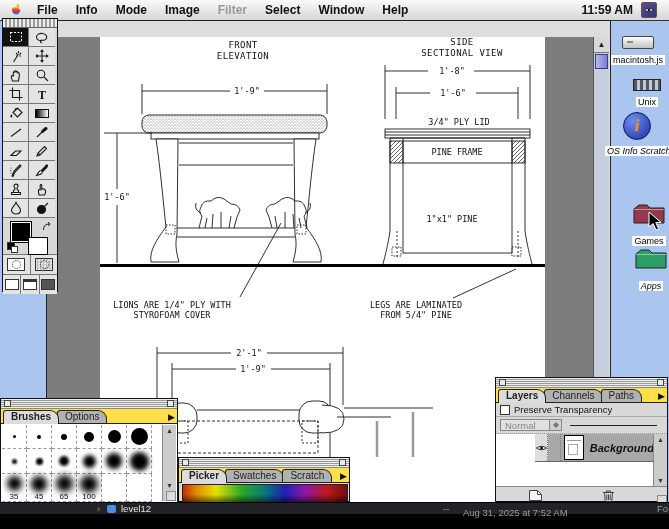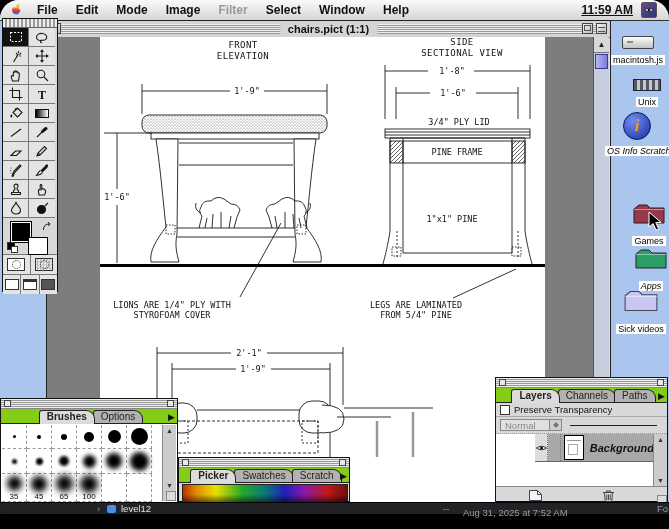--- a/index.html
+++ b/index.html
@@ -1,28 +1,28 @@
 <!DOCTYPE html>
 <html><head>
 <meta charset="utf-8">
 <style>
   html,body{margin:0;padding:0;background:#000;}
   #screen{position:relative;width:669px;height:529px;overflow:hidden;background:#000;
-    font-family:"Liberation Sans",sans-serif;border-radius:19px;-webkit-font-smoothing:none;}
+    font-family:"Liberation Sans",sans-serif;-webkit-font-smoothing:none;}
   #macscreen{position:absolute;left:0;top:0;width:669px;height:502px;overflow:hidden;background:#aac6ee;}
 
   
   #menubar{position:absolute;left:0;top:0;width:669px;height:20px;
     background:linear-gradient(180deg,#fafafa,#d6d6d6);border-bottom:1px solid #333;
     display:flex;align-items:center;font-size:12px;font-weight:bold;color:#111;}
   .mitem{padding:0 9px;line-height:19px;}
   .mitem.dis{color:#999;font-weight:bold;}
   #applelogo{margin:0 6px 0 10px;display:flex;align-items:center;}
   #menuspacer{flex:1;}
-  #clock{padding:0 8px;font-weight:bold;text-decoration:underline;}
+  #clock{padding:0 8px;font-weight:bold;}
   #appicon{width:14px;height:14px;margin-right:12px;border:1px solid #555;border-radius:2px;
     background:linear-gradient(135deg,#6a4a8a,#273a7a);display:flex;align-items:center;justify-content:center;}
 
   
   #docwin{position:absolute;left:46px;top:20px;width:565px;height:482px;background:#ddd;
     border:1px solid #222;box-sizing:border-box;}
   #doctitle{position:relative;height:16px;background:#d4d4d4;border-bottom:1px solid #555;
     overflow:hidden;}
   #doctitle .stripes{position:absolute;left:14px;right:14px;top:3px;bottom:3px;
     background:repeating-linear-gradient(180deg,#efefef 0 1px,#9a9a9a 1px 2px);}
@@ -42,21 +42,21 @@
     font-size:8px;line-height:15px;text-align:center;color:#222;}
   #vscroll .thumb{position:absolute;left:1px;top:17px;width:13px;height:15px;background:linear-gradient(90deg,#b8b8f0,#7b7bd6);
     border:1px solid #3c3c90;box-sizing:border-box;}
 
   
   .pal{position:absolute;background:#d8d8d8;border:1px solid #111;box-sizing:border-box;}
   .ptitle{position:relative;height:9px;background:repeating-linear-gradient(180deg,#eee 0 1px,#999 1px 2px);
     border-bottom:1px solid #888;}
   .pclose{position:absolute;left:3px;top:1px;width:7px;height:7px;background:#e8e8e8;border:1px solid #444;box-sizing:border-box;}
   .pright{position:absolute;right:3px;top:1px;width:7px;height:7px;background:#e8e8e8;border:1px solid #444;box-sizing:border-box;}
-  .tabrow{position:relative;height:14px;border-bottom:1px solid #222;display:flex;align-items:flex-end;padding-left:2px;background:#84cc16;justify-content:center;}
+  .tabrow{position:relative;height:14px;border-bottom:1px solid #222;display:flex;align-items:flex-end;padding-left:2px;background:#fde047;}
   .tab{font-size:10px;line-height:12px;padding:0 7px;border:1px solid #222;border-bottom:none;
     border-radius:3px 9px 0 0;background:#b2b2b2;color:#222;margin-right:-2px;position:relative;}
   .tab.act{background:#dcdcdc;font-weight:bold;z-index:2;margin-bottom:-1px;padding-bottom:1px;}
   .palarrow{position:absolute;right:2px;bottom:1px;font-size:9px;color:#111;line-height:10px;}
 
   
   #toolbox{position:absolute;left:2px;top:18px;width:56px;height:274px;background:#d8d8d8;border:1px solid #111;box-sizing:border-box;}
   #tbtitle{height:8px;background:repeating-linear-gradient(90deg,#eee 0 2px,#999 2px 4px);border-bottom:1px solid #666;}
   #tgrid{display:flex;flex-wrap:wrap;width:54px;}
   .tcell{width:26px;height:19px;box-sizing:border-box;border-right:1px solid #777;border-bottom:1px solid #777;
@@ -186,45 +186,38 @@
           <stop offset=".42" stop-color="#f5821f"></stop>
                 <stop offset=".6" stop-color="#e03a3e"></stop>
           <stop offset=".78" stop-color="#963d97"></stop>
                 <stop offset="1" stop-color="#009ddc"></stop>
         </linearGradient>
             </defs>
         <path fill="url(#ag)" d="M6.4,3.4 C7.4,2.5 9,2.6 10,3.6 C8.6,4.6 8.7,6.4 10.4,7.2 C10.1,8.6 9.4,10.1 8.4,11.1 C7.6,11.9 6.8,11.5 6,11.3 C5.2,11.1 4.5,11.6 3.8,11 C2.5,9.8 1.6,7.5 2.2,5.8 C2.7,4.4 4.2,3.6 5.5,4.2 Z M6.9,3 C6.8,2 7.6,1 8.6,0.9 C8.8,1.9 8,2.9 6.9,3 Z"></path>
       </svg>
     </span>
     <span class="mitem">File</span>
-    <span class="mitem">Edit</span>
+    <span class="mitem">Info</span>
     <span class="mitem">Mode</span>
     <span class="mitem">Image</span>
     <span class="mitem dis">Filter</span>
     <span class="mitem">Select</span>
     <span class="mitem">Window</span>
     <span class="mitem">Help</span>
     <span id="menuspacer"></span>
     <span id="clock">11:59 AM</span>
     <span id="appicon">
       <svg width="10" height="8" viewBox="0 0 10 8">
             <path d="M0.5,4 Q5,0.5 9.5,4 Q5,7.5 0.5,4 Z" fill="#fff" stroke="#111" stroke-width=".7"></path>
             <circle cx="5" cy="4" r="1.5" fill="#111"></circle>
           </svg>
     </span>
   </div>
 
   <div id="docwin">
-    <div id="doctitle">
-      <div class="stripes"></div>
-      <div class="wbox" id="closebox"></div>
-      <span class="tlabel">chairs.pict (1:1)</span>
-      <div class="wbox" id="zoombox"></div>
-      <div class="wbox" id="shadebox"></div>
-    </div>
 
     <svg id="drawing" width="547" height="465" viewBox="47 36 547 465">
       <defs>
         <pattern id="stip" width="3" height="3" patternUnits="userSpaceOnUse">
           <rect width="3" height="3" fill="#fff"></rect>
               <circle cx="1" cy="1" r=".6" fill="#555"></circle>
               <circle cx="2.4" cy="2.4" r=".45" fill="#777"></circle>
         </pattern>
         <pattern id="hatch" width="4" height="4" patternUnits="userSpaceOnUse">
           <path d="M0,4 L4,0" stroke="#222" stroke-width=".7"></path>
@@ -651,27 +644,20 @@
         </svg>
     <div class="dlabel">Games</div>
   </div>
   <div class="dicon" style="left:630px;top:246px;width:42px;">
     <svg width="34" height="25" viewBox="0 0 34 25">
           <path d="M2,8 L7,4 H15 L18,7 H32 V22 H2 Z" fill="#2e9e68" stroke="#222" stroke-width="1"></path>
           <path d="M2,8.5 H32" stroke="rgba(255,255,255,.45)" stroke-width="1"></path>
         </svg>
     <div class="dlabel it">Apps</div>
   </div>
-  <div class="dicon" style="left:615px;top:287px;width:52px;">
-    <svg width="36" height="27" viewBox="0 0 34 25">
-          <path d="M2,8 L7,4 H15 L18,7 H32 V22 H2 Z" fill="#c9c6f2" stroke="#445" stroke-width="1"></path>
-          <path d="M2,8.5 H32" stroke="rgba(255,255,255,.6)" stroke-width="1"></path>
-        </svg>
-    <div class="dlabel">Sick videos</div>
-  </div>
 
   <svg id="cursor" width="14" height="20" viewBox="0 0 14 20">
     <path d="M1,1 L1,16 L5.2,12.6 L8,19 L10.6,17.8 L7.8,11.6 L13,11.4 Z" fill="#000" stroke="#fff" stroke-width="1"></path>
   </svg>
  </div>
 
  <div id="finderrow">
    <span class="chev">›</span>
    <span class="fico"></span>
    <span class="fname">level12</span>

